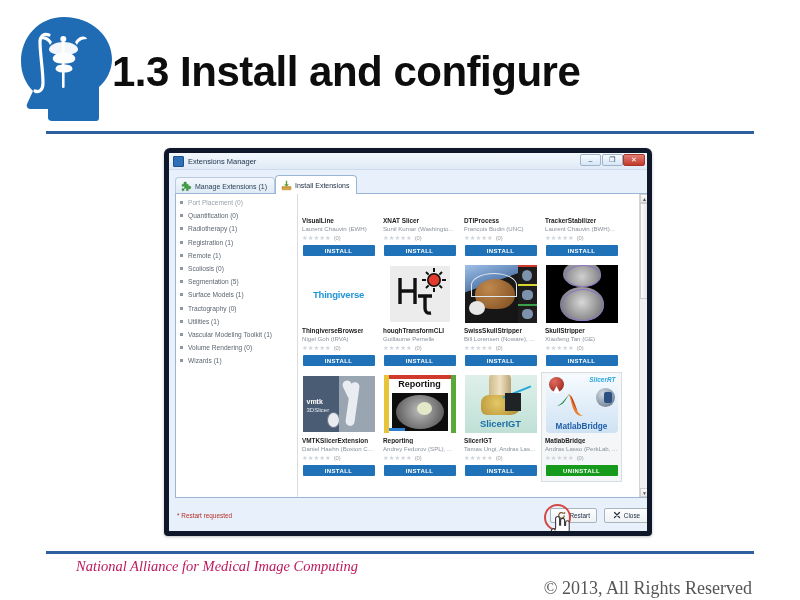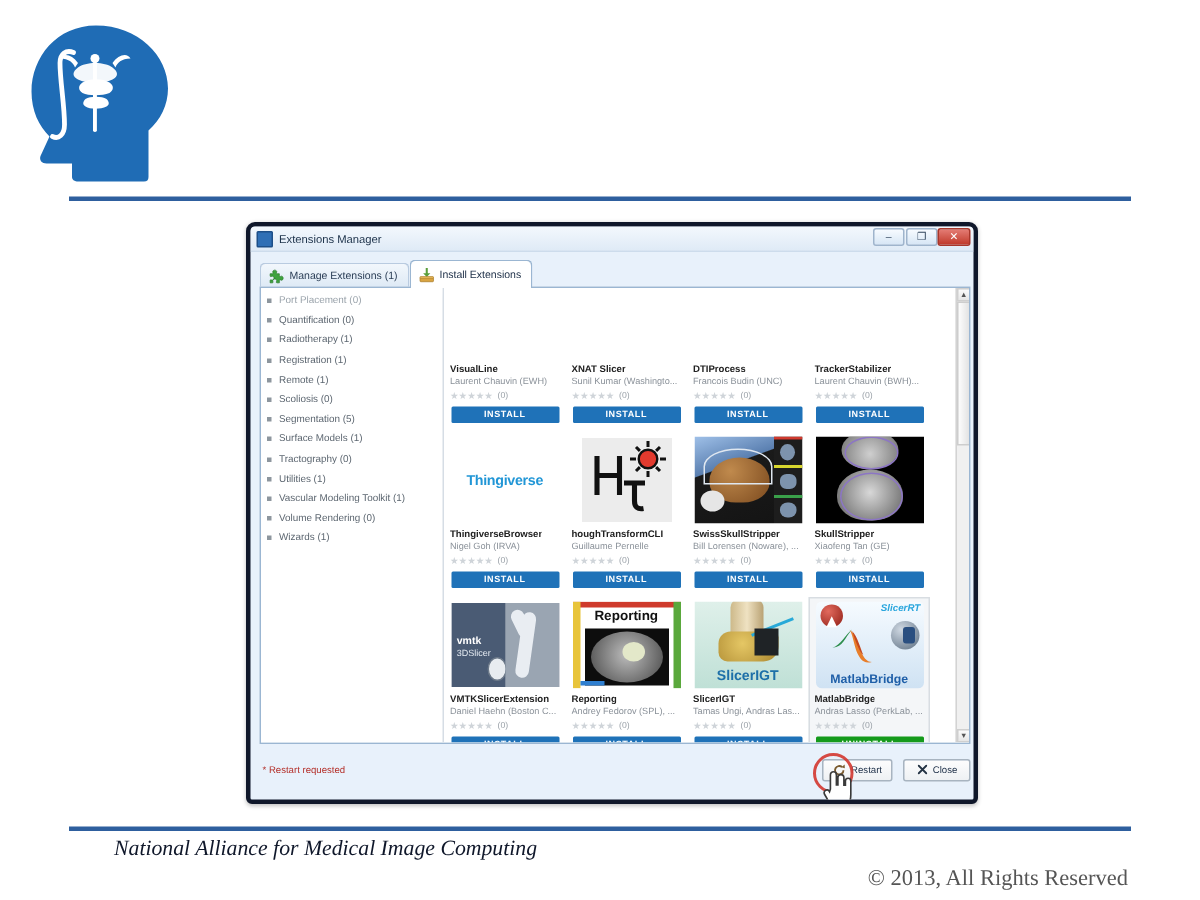--- a/index.html
+++ b/index.html
@@ -19,33 +19,33 @@
     letter-spacing:-0.5px;white-space:nowrap;
     font-family:"Liberation Sans", sans-serif;
   }
   #title-rule{position:absolute;left:46px;top:131px;width:708px;height:3px;background:#2e5f9e;}
 
   
   #footer-rule{position:absolute;left:46px;top:551px;width:708px;height:3px;background:#2e5f9e;}
   #footer-left{
     position:absolute;left:76px;top:557px;
     font-family:"Liberation Serif", serif;font-style:italic;
-    font-size:14.5px;color:#0f172a;line-height:1.28;
+    font-size:14.5px;color:#be185d;line-height:1.28;
   }
   #footer-right{
     position:absolute;right:48px;top:578px;
     font-family:"Liberation Serif", serif;
-    font-size:15px;color:#555;
+    font-size:18px;color:#555;
   }
 
   
   #win{
     position:absolute;left:164px;top:148px;width:488px;height:388px;
     background:#e8f1fb;
-    border:3px solid #0f172a;
+    border:5px solid #0f172a;
     border-radius:6px 6px 4px 4px;
     box-shadow:0 1px 3px rgba(0,0,0,.25);
     box-sizing:border-box;
     overflow:hidden;
   }
   #titlebar{
     position:relative;height:16px;
     background:linear-gradient(#f3f8fd,#dfeaf6);
     border-bottom:1px solid #cddcec;
     display:flex;align-items:center;
@@ -98,21 +98,21 @@
   .cat.clipped{color:#9aa3ab;}
   #cat-fade{
     position:absolute;left:0;top:0;width:100%;height:7px;
     background:linear-gradient(#ffffff,rgba(255,255,255,0));
   }
 
   
   #gridwrap{flex:1;position:relative;overflow:hidden;background:#fff;}
   #grid{
     position:absolute;left:0;top:-42px;width:326px;
-    display:flex;flex-wrap:wrap;margin-top:28px;
+    display:flex;flex-wrap:wrap;
   }
   .card{
     width:81px;box-sizing:border-box;padding:3px 4px 6px 4px;
     display:flex;flex-direction:column;align-items:flex-start;
   }
   .card.selected{background:#f4f6f8;border:1px solid #d8dde2;padding:2px 3px 5px 3px;}
   .thumb{
     width:72px;height:58px;margin:0 auto 4px auto;align-self:center;
     display:flex;align-items:center;justify-content:center;overflow:hidden;
     position:relative;
@@ -180,20 +180,21 @@
       <rect x="50" y="27" width="2.6" height="47" rx="1.2"></rect>
       <circle cx="51.3" cy="25" r="3"></circle>
       <path d="M40 31c5-4 18-4 23 0 4 3 4 6 0 8-6 3-17 3-23 0-4-2-4-5 0-8z" opacity="0.95"></path>
       <path d="M43 41c4-3 14-3 18 0 3 2 3 5 0 7-5 2-14 2-18 0-3-2-3-5 0-7z"></path>
       <path d="M45 52c3-2 11-2 14 0 2 2 2 4 0 5-4 2-11 2-14 0-2-1-2-3 0-5z"></path>
       <path d="M40 28c-4-6-10-7-12-3 6 0 9 3 10 6z"></path>
       <path d="M63 28c4-6 10-7 12-3-6 0-9 3-10 6z"></path>
     </g>
   </svg>
 
+  <div id="slide-title">1.3 Install and configure</div>
   <div id="title-rule"></div>
 </div>
 
 <div id="win">
 
   <div id="titlebar">
     <div id="win-icon"></div>
     <div id="win-title">Extensions Manager</div>
     <div class="wbtn" id="btn-min">–</div>
     <div class="wbtn" id="btn-max">❐</div>

